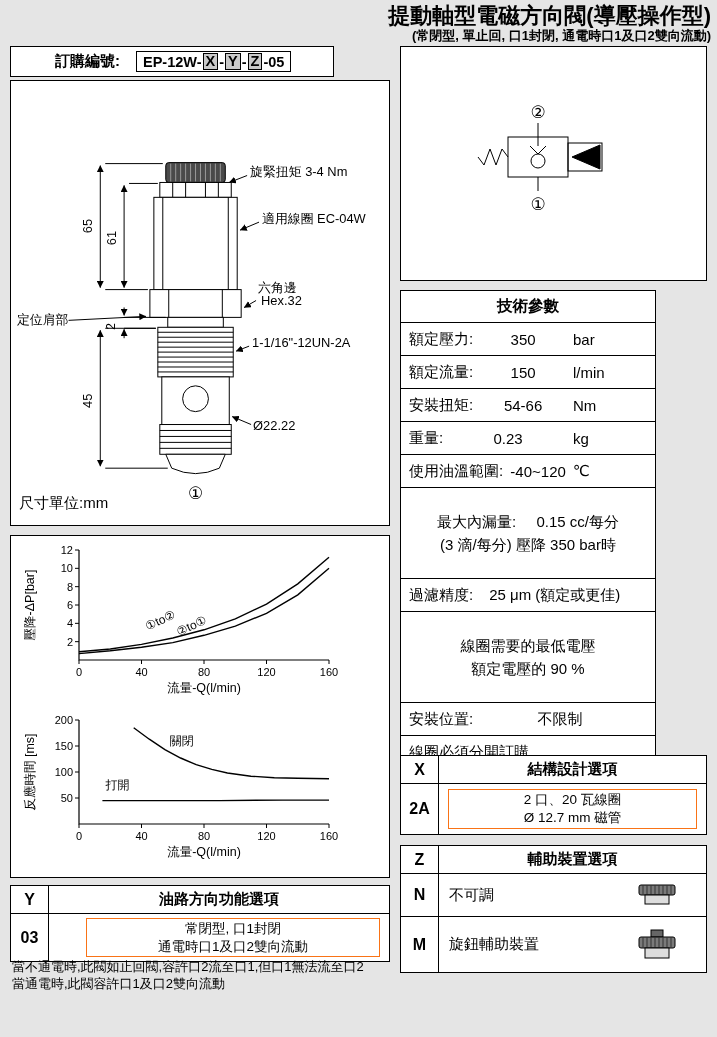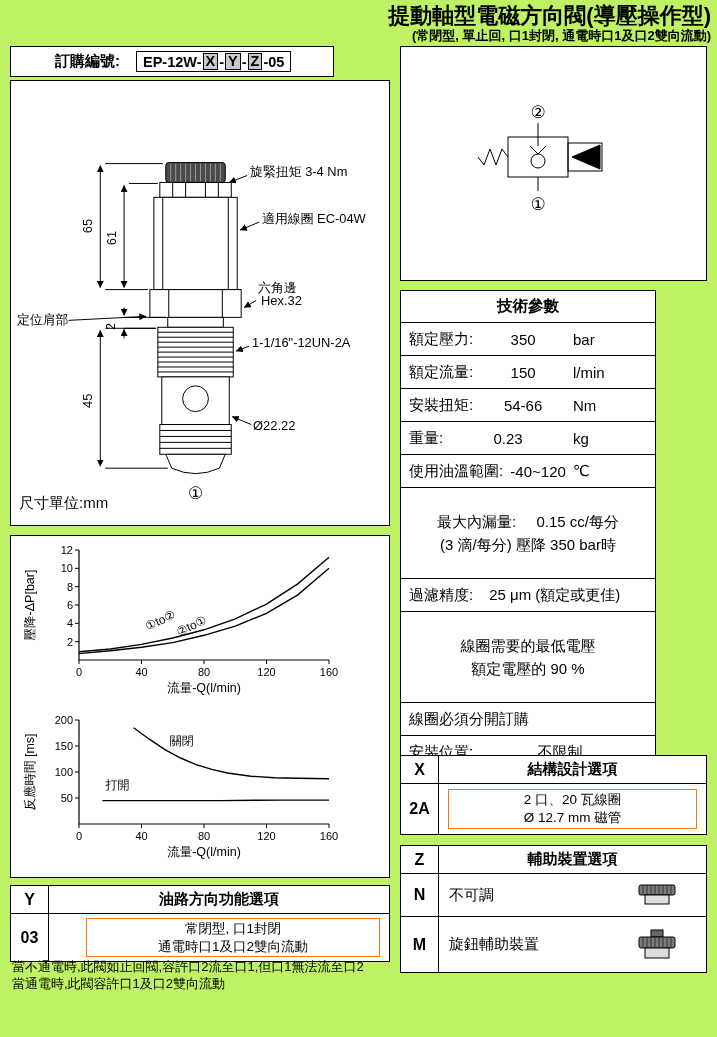--- a/index.html
+++ b/index.html
@@ -1,18 +1,18 @@
 <!DOCTYPE html>
 <html><head>
 <meta charset="utf-8">
 <style>
   *{margin:0;padding:0;box-sizing:border-box;}
   html,body{background:#fff;}
   body{font-family:"Liberation Sans","DejaVu Sans",sans-serif;color:#000;}
-  .page{position:relative;width:717px;height:1037px;background:#bef264;overflow:hidden;}
+  .page{position:relative;width:717px;height:1037px;background:#e5e5e5;overflow:hidden;}
   .box{position:absolute;border:1.5px solid #000;background:#fff;}
 
   .title{position:absolute;top:1px;right:6px;font-size:22px;font-weight:bold;white-space:nowrap;}
   .subtitle{position:absolute;top:27px;right:6px;font-size:13px;font-weight:bold;white-space:nowrap;}
 
   .order{left:10px;top:46px;width:324px;height:31px;display:flex;align-items:center;padding-left:44px;gap:16px;}
   .order-label{font-weight:bold;font-size:15px;}
   .order-code{border:1.5px solid #000;padding:1px 6px;font-weight:bold;font-size:14.5px;display:flex;align-items:center;}
   .optbox{border:1.5px solid #000;background:#c9c9c9;padding:0 2px;margin:0 1px;line-height:15px;}
 
@@ -208,25 +208,25 @@
     </div>
     <div class="trow">
       <span>過濾精度:</span>
       <span class="gap">25 μm (額定或更佳)</span>
     </div>
     <div class="trow block">
       <div>線圈需要的最低電壓</div>
       <div>額定電壓的 90 %</div>
     </div>
     <div class="trow">
-      <span>線圈必須分開訂購</span>
-    </div>
-    <div class="trow">
       <span>安裝位置:</span>
       <span class="tv">不限制</span>
+    </div>
+    <div class="trow">
+      <span>線圈必須分開訂購</span>
     </div>
   </div>
 
   <div class="box charts">
     <svg id="chart1" class="csvg" width="356" height="160">
         <path d="M58 8 L58 118 L308 118" fill="none" stroke="#000" stroke-width="1.2"></path>
         <line x1="58" y1="118" x2="58" y2="122" stroke="#000"></line>
         <text x="58" y="134" text-anchor="middle" font-size="11">0</text>
         <line x1="120.5" y1="118" x2="120.5" y2="122" stroke="#000"></line>
         <text x="120.5" y="134" text-anchor="middle" font-size="11">40</text>

